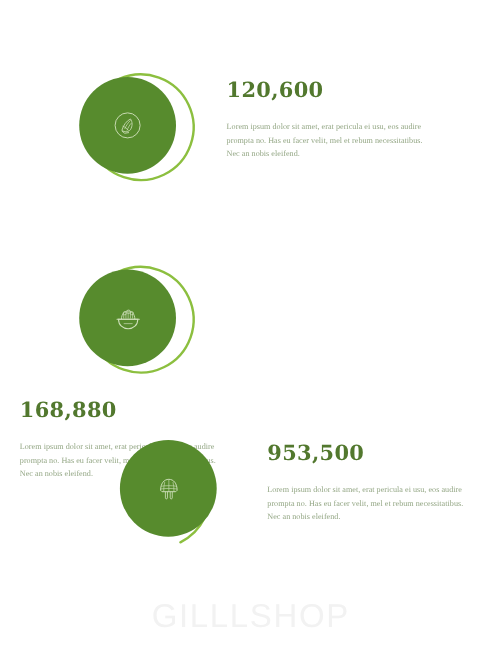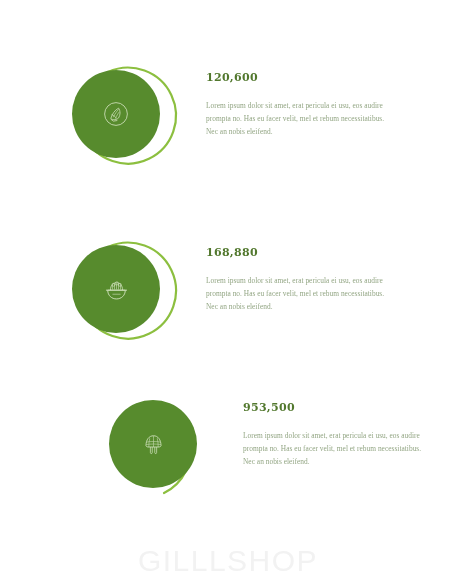--- a/index.html
+++ b/index.html
@@ -24,21 +24,21 @@
   
   .info-row {
     position: absolute;
     left: 0;
     width: 456px;
     height: 140px;
     display: flex;
     align-items: flex-start;
   }
   .row-1 { top: 62px; }
-  .row-2 { top: 237px; }
+  .row-2 { top: 237px; flex-direction: column; }
   .row-3 { top: 392px; margin-left: 37px; }
 
   
   .badge {
     position: relative;
     width: 116px;
     height: 116px;
     margin-left: 72px;
     flex: 0 0 auto;
   }
@@ -75,21 +75,21 @@
 
   
   .text-col {
     margin-left: 18px;
     padding-top: 10px;
     width: 190px;
   }
   .stat-value {
     font-family: "DejaVu Serif", serif;
     font-weight: bold;
-    font-size: 11px;
+    font-size: 19px;
     letter-spacing: 0.3px;
     color: #52782E;
     margin: 0 0 16px 0;
     line-height: 1.1;
   }
   .stat-desc {
     font-family: Liberation Serif, serif;
     font-size: 7.4px;
     line-height: 1.72;
     color: #93A684;

